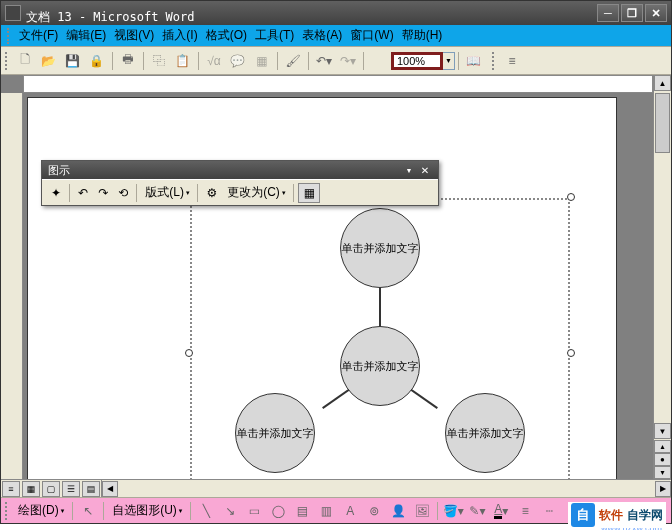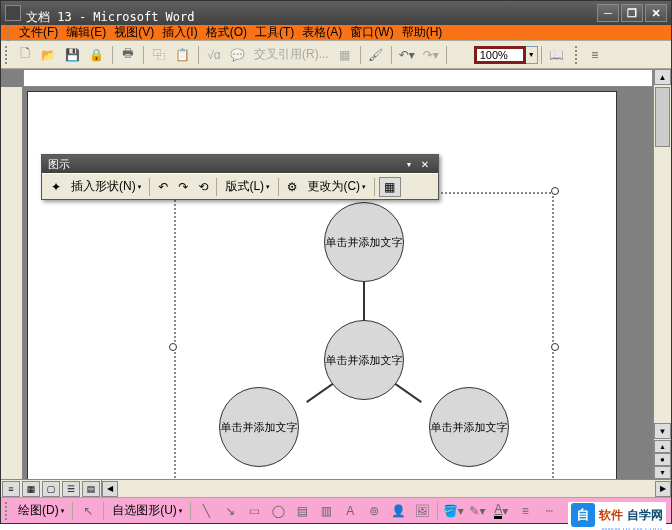--- a/index.html
+++ b/index.html
@@ -6,21 +6,21 @@
 body { background: #fff; width: 672px; height: 530px; overflow: hidden; position: relative; }
 
 .window { width: 672px; height: 524px; border: 1px solid #333; background: #ece9d8; display: flex; flex-direction: column; }
 
 .titlebar { height: 24px; background: linear-gradient(#606060, #404040); display: flex; align-items: center; padding: 0 4px; color: #fff; font-size: 12px; }
 .titlebar .icon { width: 16px; height: 16px; background: #444; margin-right: 5px; border: 1px solid #888; }
 .titlebar .title { flex: 1; font-family: monospace; margin-top: 8px; }
 .win-btns { display: flex; gap: 2px; }
 .win-btn { width: 22px; height: 18px; background: linear-gradient(#707070,#505050); border: 1px solid #888; display: flex; align-items: center; justify-content: center; color: #fff; font-size: 11px; font-weight: bold; }
 
-.menubar { height: 16px; background: #f97316; border-bottom: 1px solid #aca899; display: flex; align-items: center; padding: 0 6px; font-size: 12px; }
+.menubar { height: 22px; background: #0ea5e9; border-bottom: 1px solid #aca899; display: flex; align-items: center; padding: 0 6px; font-size: 12px; }
 .menubar span { padding: 2px 4px; cursor: default; }
 .menubar .grip { width: 4px; height: 16px; border-left: 2px dotted #888; margin-right: 4px; }
 
 .toolbar { height: 28px; background: #ece9d8; border-bottom: 1px solid #aca899; display: flex; align-items: center; padding: 0 4px; font-size: 12px; }
 .toolbar .grip { width: 4px; height: 18px; border-left: 2px dotted #888; margin-right: 4px; }
 .tb-btn { width: 22px; height: 22px; display: flex; align-items: center; justify-content: center; margin: 0 1px; color: #666; }
 .tb-btn.disabled { opacity: 0.5; }
 .tb-sep { width: 1px; height: 18px; background: #aca899; margin: 0 3px; }
 .zoom-box { width: 52px; height: 18px; border: 3px solid #7f1d1d; background: #fff; font-size: 11px; padding: 0 3px; display: flex; align-items: center; margin-left: 24px; }
 .dropdown-arrow { width: 12px; height: 18px; border: 1px solid #7f9db9; border-left: none; background: #ece9d8; display: flex; align-items: center; justify-content: center; font-size: 7px; }
@@ -29,21 +29,21 @@
 .ruler-h { position: absolute; top: 0; left: 22px; right: 18px; height: 18px; background: #fff; border: 1px solid #888; }
 .ruler-v { position: absolute; top: 18px; left: 0; width: 22px; bottom: 0; background: #ece9d8; border-right: 1px solid #888; }
 .doc-area { position: absolute; top: 18px; left: 22px; right: 18px; bottom: 0; background: #808080; overflow: hidden; }
 .page { position: absolute; top: 4px; left: 4px; width: 590px; height: 700px; background: #fff; border: 1px solid #333; }
 .scroll-v { position: absolute; top: 0; right: 0; bottom: 0; width: 18px; background: #ece9d8; border-left: 1px solid #888; }
 .scroll-v .up, .scroll-v .down { height: 16px; background: #ddd; border: 1px solid #888; display: flex; align-items: center; justify-content: center; font-size: 8px; }
 .scroll-v .down { position: absolute; bottom: 40px; left: 0; right: 0; }
 .scroll-v .thumb { position: absolute; top: 18px; left: 1px; right: 1px; height: 60px; background: #ccc; border: 1px solid #888; }
 .scroll-v .nav-btn { position: absolute; left: 0; right: 0; height: 13px; background: #ddd; border: 1px solid #888; font-size: 8px; display: flex; align-items: center; justify-content: center; }
 
-.diagram-frame { position: absolute; top: 100px; left: 146px; width: 380px; height: 310px; }
+.diagram-frame { position: absolute; top: 100px; left: 162px; width: 380px; height: 310px; }
 .sel-border { position: absolute; border: 2px dotted #888; }
 .sel-border.t { top: 0; left: 0; right: 0; height: 0; border-width: 2px 0 0 0; }
 .sel-border.l { top: 0; bottom: 0; left: 0; width: 0; border-width: 0 0 0 2px; }
 .sel-border.r { top: 0; bottom: 0; right: 0; width: 0; border-width: 0 2px 0 0; }
 .handle { position: absolute; width: 8px; height: 8px; background: #fff; border: 1px solid #333; border-radius: 50%; }
 
 .float-toolbar { position: absolute; top: 85px; left: 40px; width: 398px; background: #ece9d8; border: 1px solid #555; box-shadow: 2px 2px 4px rgba(0,0,0,0.4); z-index: 10; }
 .ft-title { height: 18px; background: linear-gradient(#606060,#404040); color: #fff; font-size: 11px; padding: 2px 6px; display: flex; align-items: center; }
 .ft-title span:first-child { flex: 1; }
 .ft-title .ft-close { width: 14px; height: 14px; display: flex; align-items: center; justify-content: center; font-size: 10px; }
@@ -109,21 +109,20 @@
     <div class="tb-btn">💾</div>
     <div class="tb-btn">🔒</div>
     <div class="tb-sep"></div>
     <div class="tb-btn">🖶</div>
     <div class="tb-sep"></div>
     <div class="tb-btn">⿻</div>
     <div class="tb-btn">📋</div>
     <div class="tb-sep"></div>
     <div class="tb-btn disabled">√α</div>
     <div class="tb-btn disabled">💬</div>
-    <span class="tb-btn disabled" style="width:auto;padding:0 3px">交叉引用(R)...</span>
     <div class="tb-btn disabled">▦</div>
     <div class="tb-sep"></div>
     <div class="tb-btn">🖌</div>
     <div class="tb-sep"></div>
     <div class="tb-btn">↶▾</div>
     <div class="tb-btn disabled">↷▾</div>
     <div class="tb-sep"></div>
     <div class="zoom-box">100%</div>
     <div class="dropdown-arrow">▼</div>
     <div class="tb-sep"></div>
@@ -170,21 +169,20 @@
     </div>
 
     <div class="float-toolbar">
       <div class="ft-title">
         <span>图示</span>
         <span class="ft-dd">▼</span>
         <span class="ft-close">✕</span>
       </div>
       <div class="ft-body">
         <div class="ft-btn">✦</div>
-        <span class="ft-btn dd">插入形状(N)</span>
         <div class="tb-sep"></div>
         <div class="ft-btn disabled">↶</div>
         <div class="ft-btn disabled">↷</div>
         <div class="ft-btn disabled">⟲</div>
         <div class="tb-sep"></div>
         <span class="ft-btn dd">版式(L)</span>
         <div class="tb-sep"></div>
         <div class="ft-btn">⚙</div>
         <span class="ft-btn dd">更改为(C)</span>
         <div class="tb-sep"></div>

